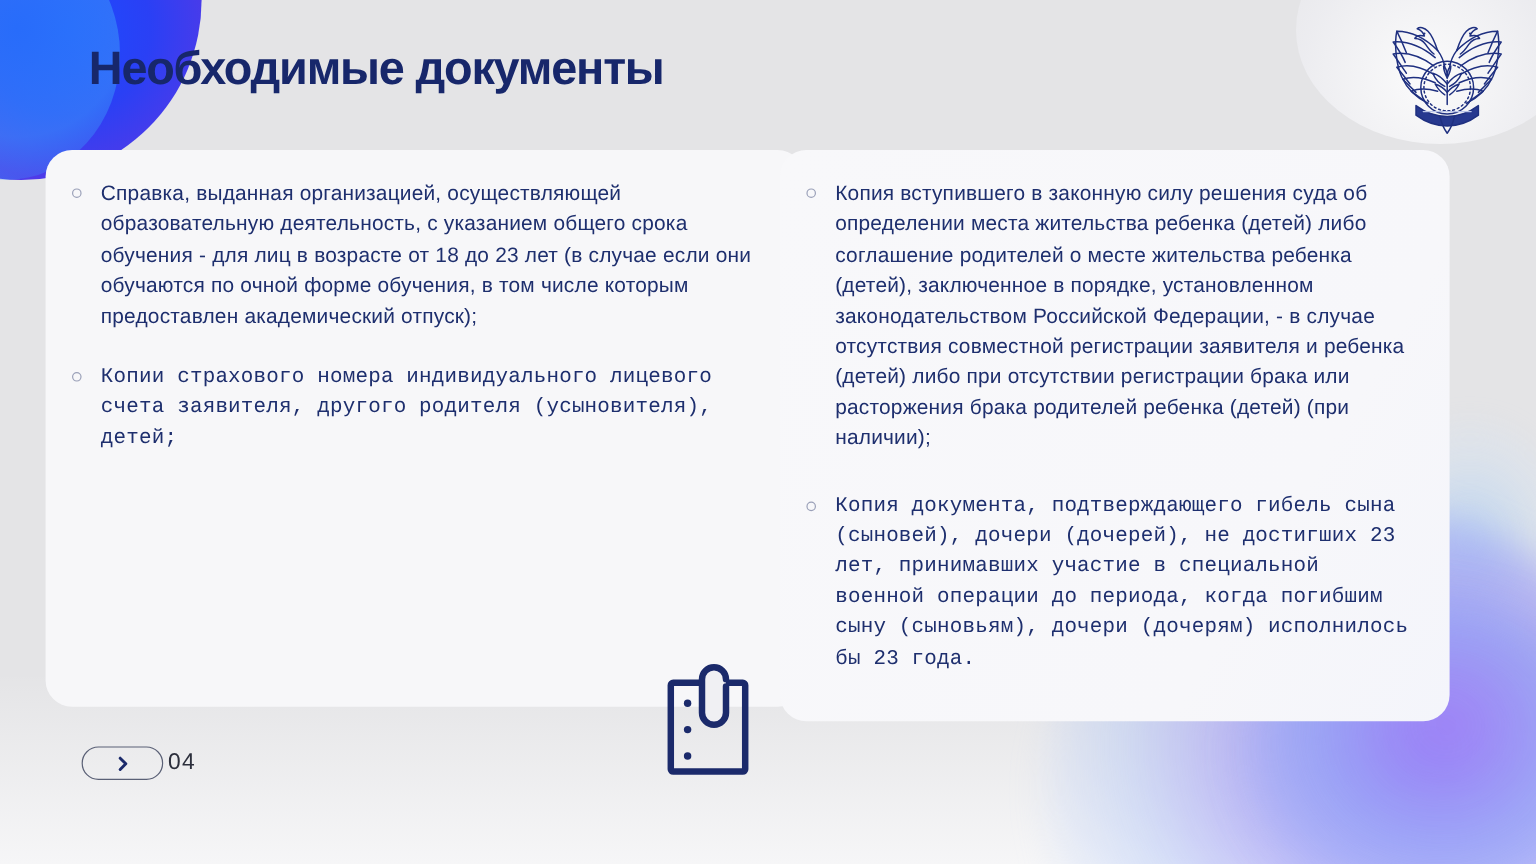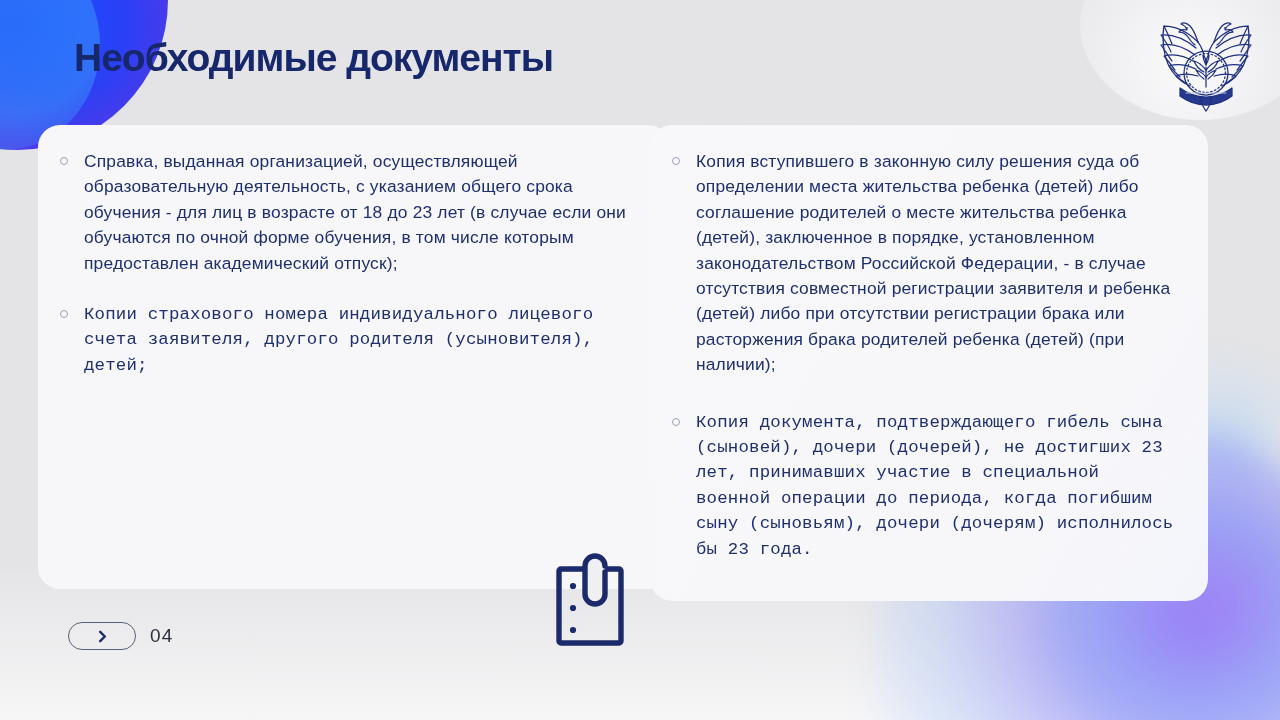--- a/index.html
+++ b/index.html
@@ -195,21 +195,21 @@
     height: 100px;
   }
 
   
   .pager {
     position: absolute;
     left: 68px;
     bottom: 70px;
     display: flex;
     align-items: center;
-    gap: 14px;
+    gap: 4px;
   }
   .pager-btn {
     width: 66px;
     height: 26px;
     border: 1.4px solid #5a6076;
     border-radius: 14px;
     display: flex;
     align-items: center;
     justify-content: center;
     background: transparent;

